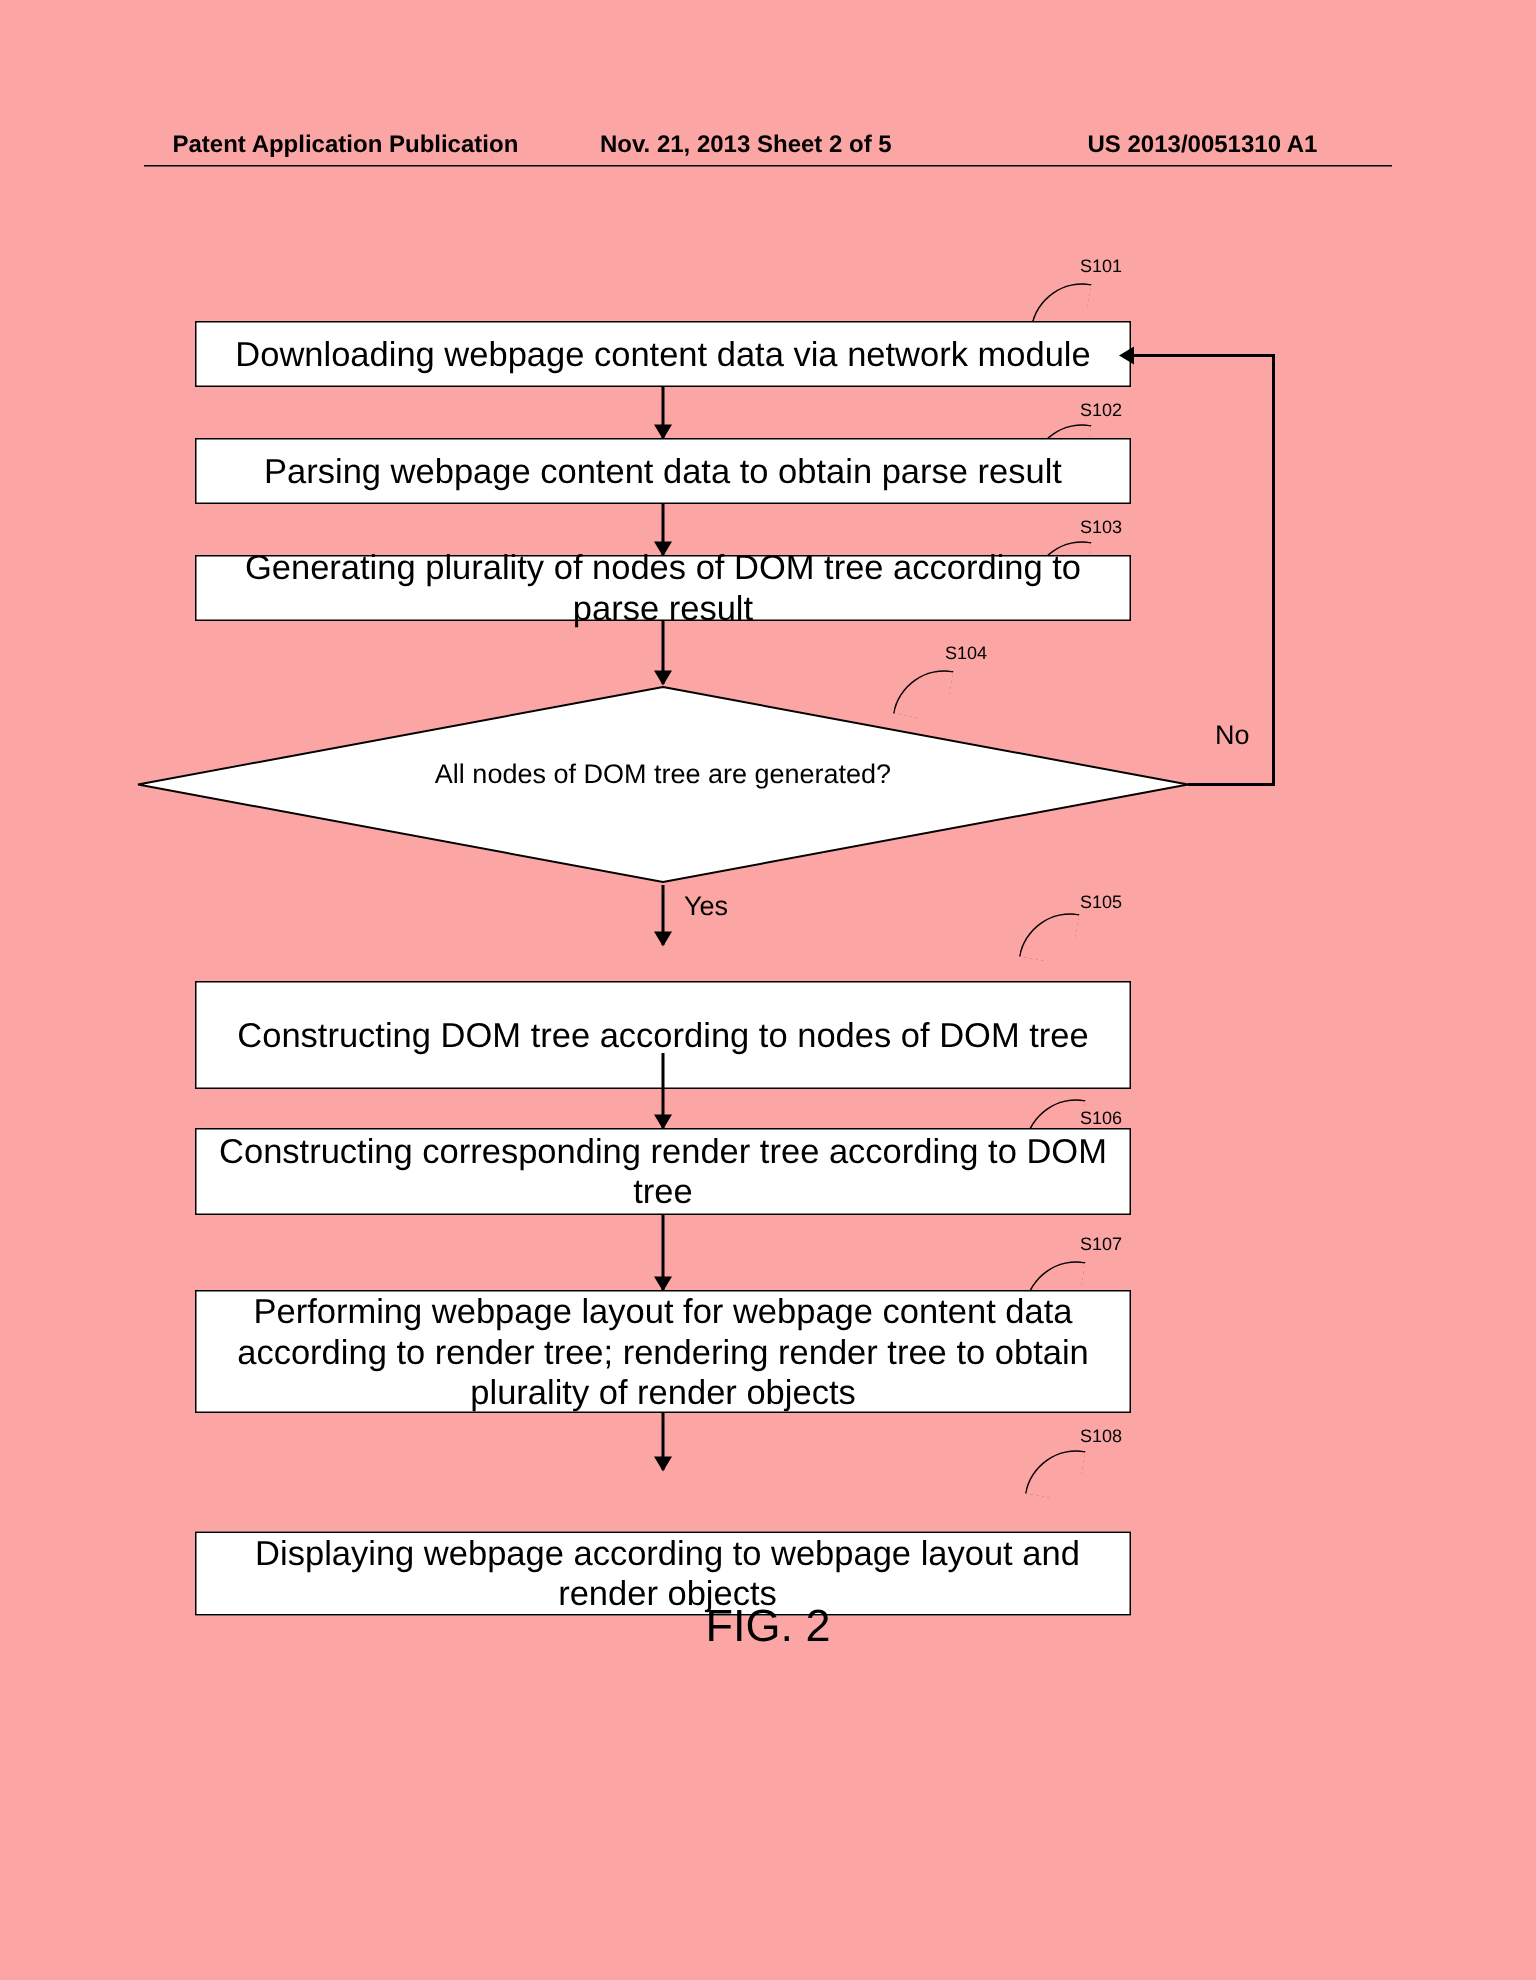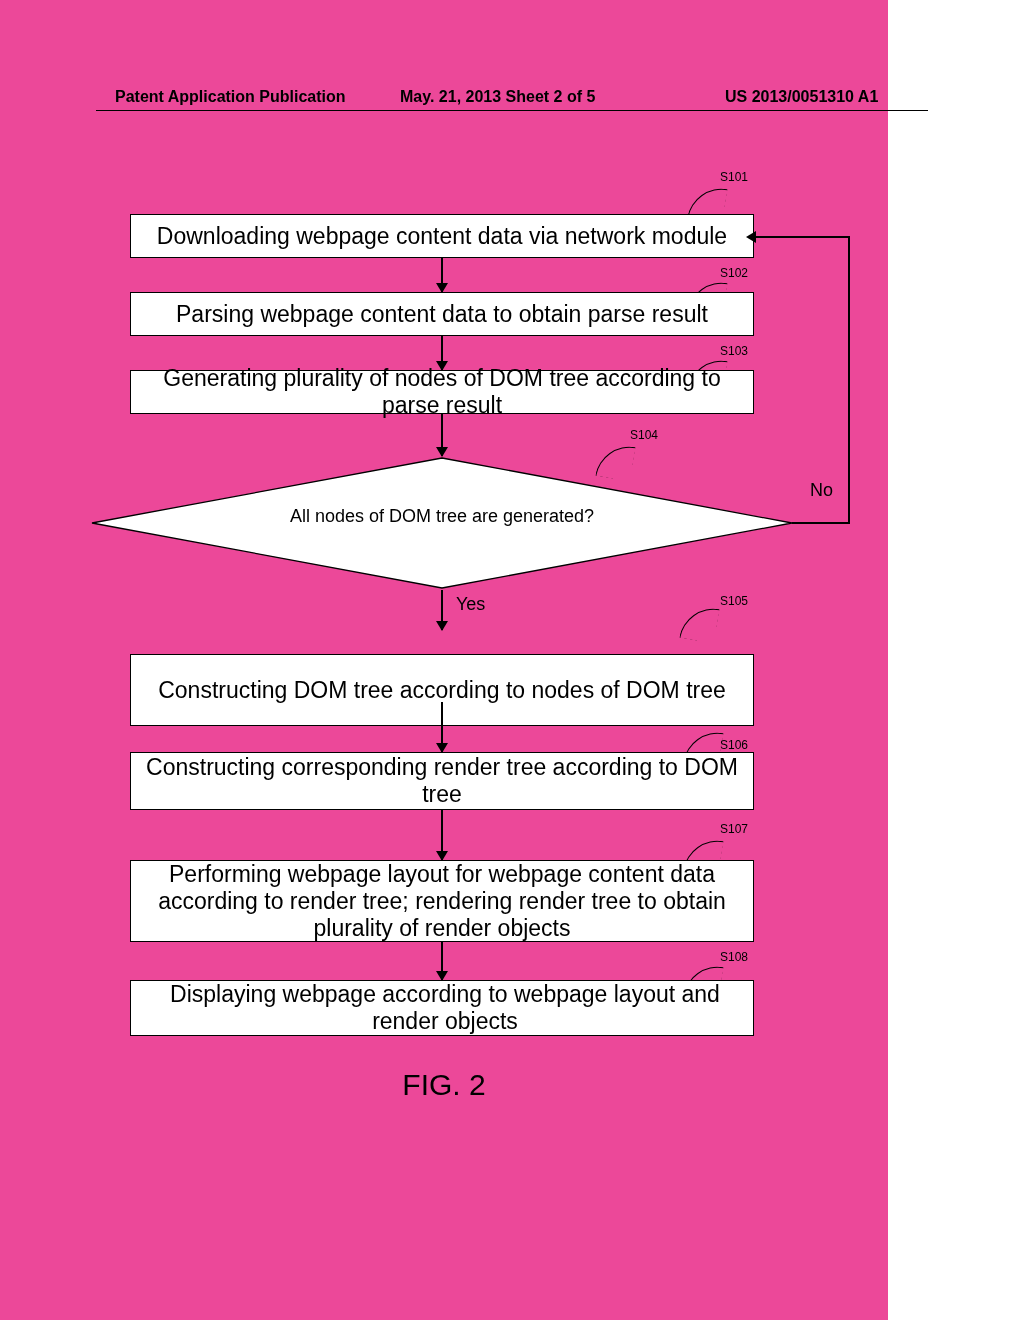--- a/index.html
+++ b/index.html
@@ -4,23 +4,23 @@
 <style>
   html, body {
     margin: 0;
     padding: 0;
     background: #fff;
     font-family: Arial, Helvetica, sans-serif;
     color: #000;
   }
   .page {
     position: relative;
-    width: 888px;
+    width: 1024px;
     height: 1320px;
-    background: #ec4899;
+    background: #fca5a5;
   }
   .hdr {
     position: absolute;
     top: 88px;
     font-size: 16px;
     font-weight: bold;
   }
   .hdr-left { left: 115px; }
   .hdr-mid  { left: 400px; }
   .hdr-right{ left: 725px; }
@@ -128,21 +128,21 @@
     border-bottom: 6px solid transparent;
     border-right: 10px solid #000;
   }
 </style>
 </head>
 <body>
 
 <div class="page">
 
   <div class="hdr hdr-left">Patent Application Publication</div>
-  <div class="hdr hdr-mid">May. 21, 2013  Sheet 2 of 5</div>
+  <div class="hdr hdr-mid">Nov. 21, 2013  Sheet 2 of 5</div>
   <div class="hdr hdr-right">US 2013/0051310 A1</div>
   <div class="hr"></div>
 
   <div class="diagram">
 
     <div class="slabel" style="left:590px; top:-20px;">S101</div>
     <div class="arc" style="left:560px; top:-4px;"></div>
     <div class="box" style="top:24px; height:44px;">
       <span>Downloading webpage content data via network module</span>
     </div>
@@ -203,21 +203,21 @@
     <div class="slabel" style="left:590px; top:632px;">S107</div>
     <div class="arc" style="left:556px; top:648px;"></div>
     <div class="box" style="top:670px; height:82px;">
       <span>Performing webpage layout for webpage content data according to render tree; rendering render tree to obtain plurality of render objects</span>
     </div>
 
     <div class="varrow" style="top:752px; height:38px;"></div>
 
     <div class="slabel" style="left:590px; top:760px;">S108</div>
     <div class="arc" style="left:556px; top:774px;"></div>
-    <div class="box" style="top:790px; height:56px;padding-left:18px;">
+    <div class="box" style="top:831px; height:56px;padding-left:18px;">
       <span>Displaying webpage according to webpage layout and render objects</span>
     </div>
 
   </div>
 
   <div class="fig" style="top:1068px;">FIG. 2</div>
 
 </div>
 
 </body></html>

